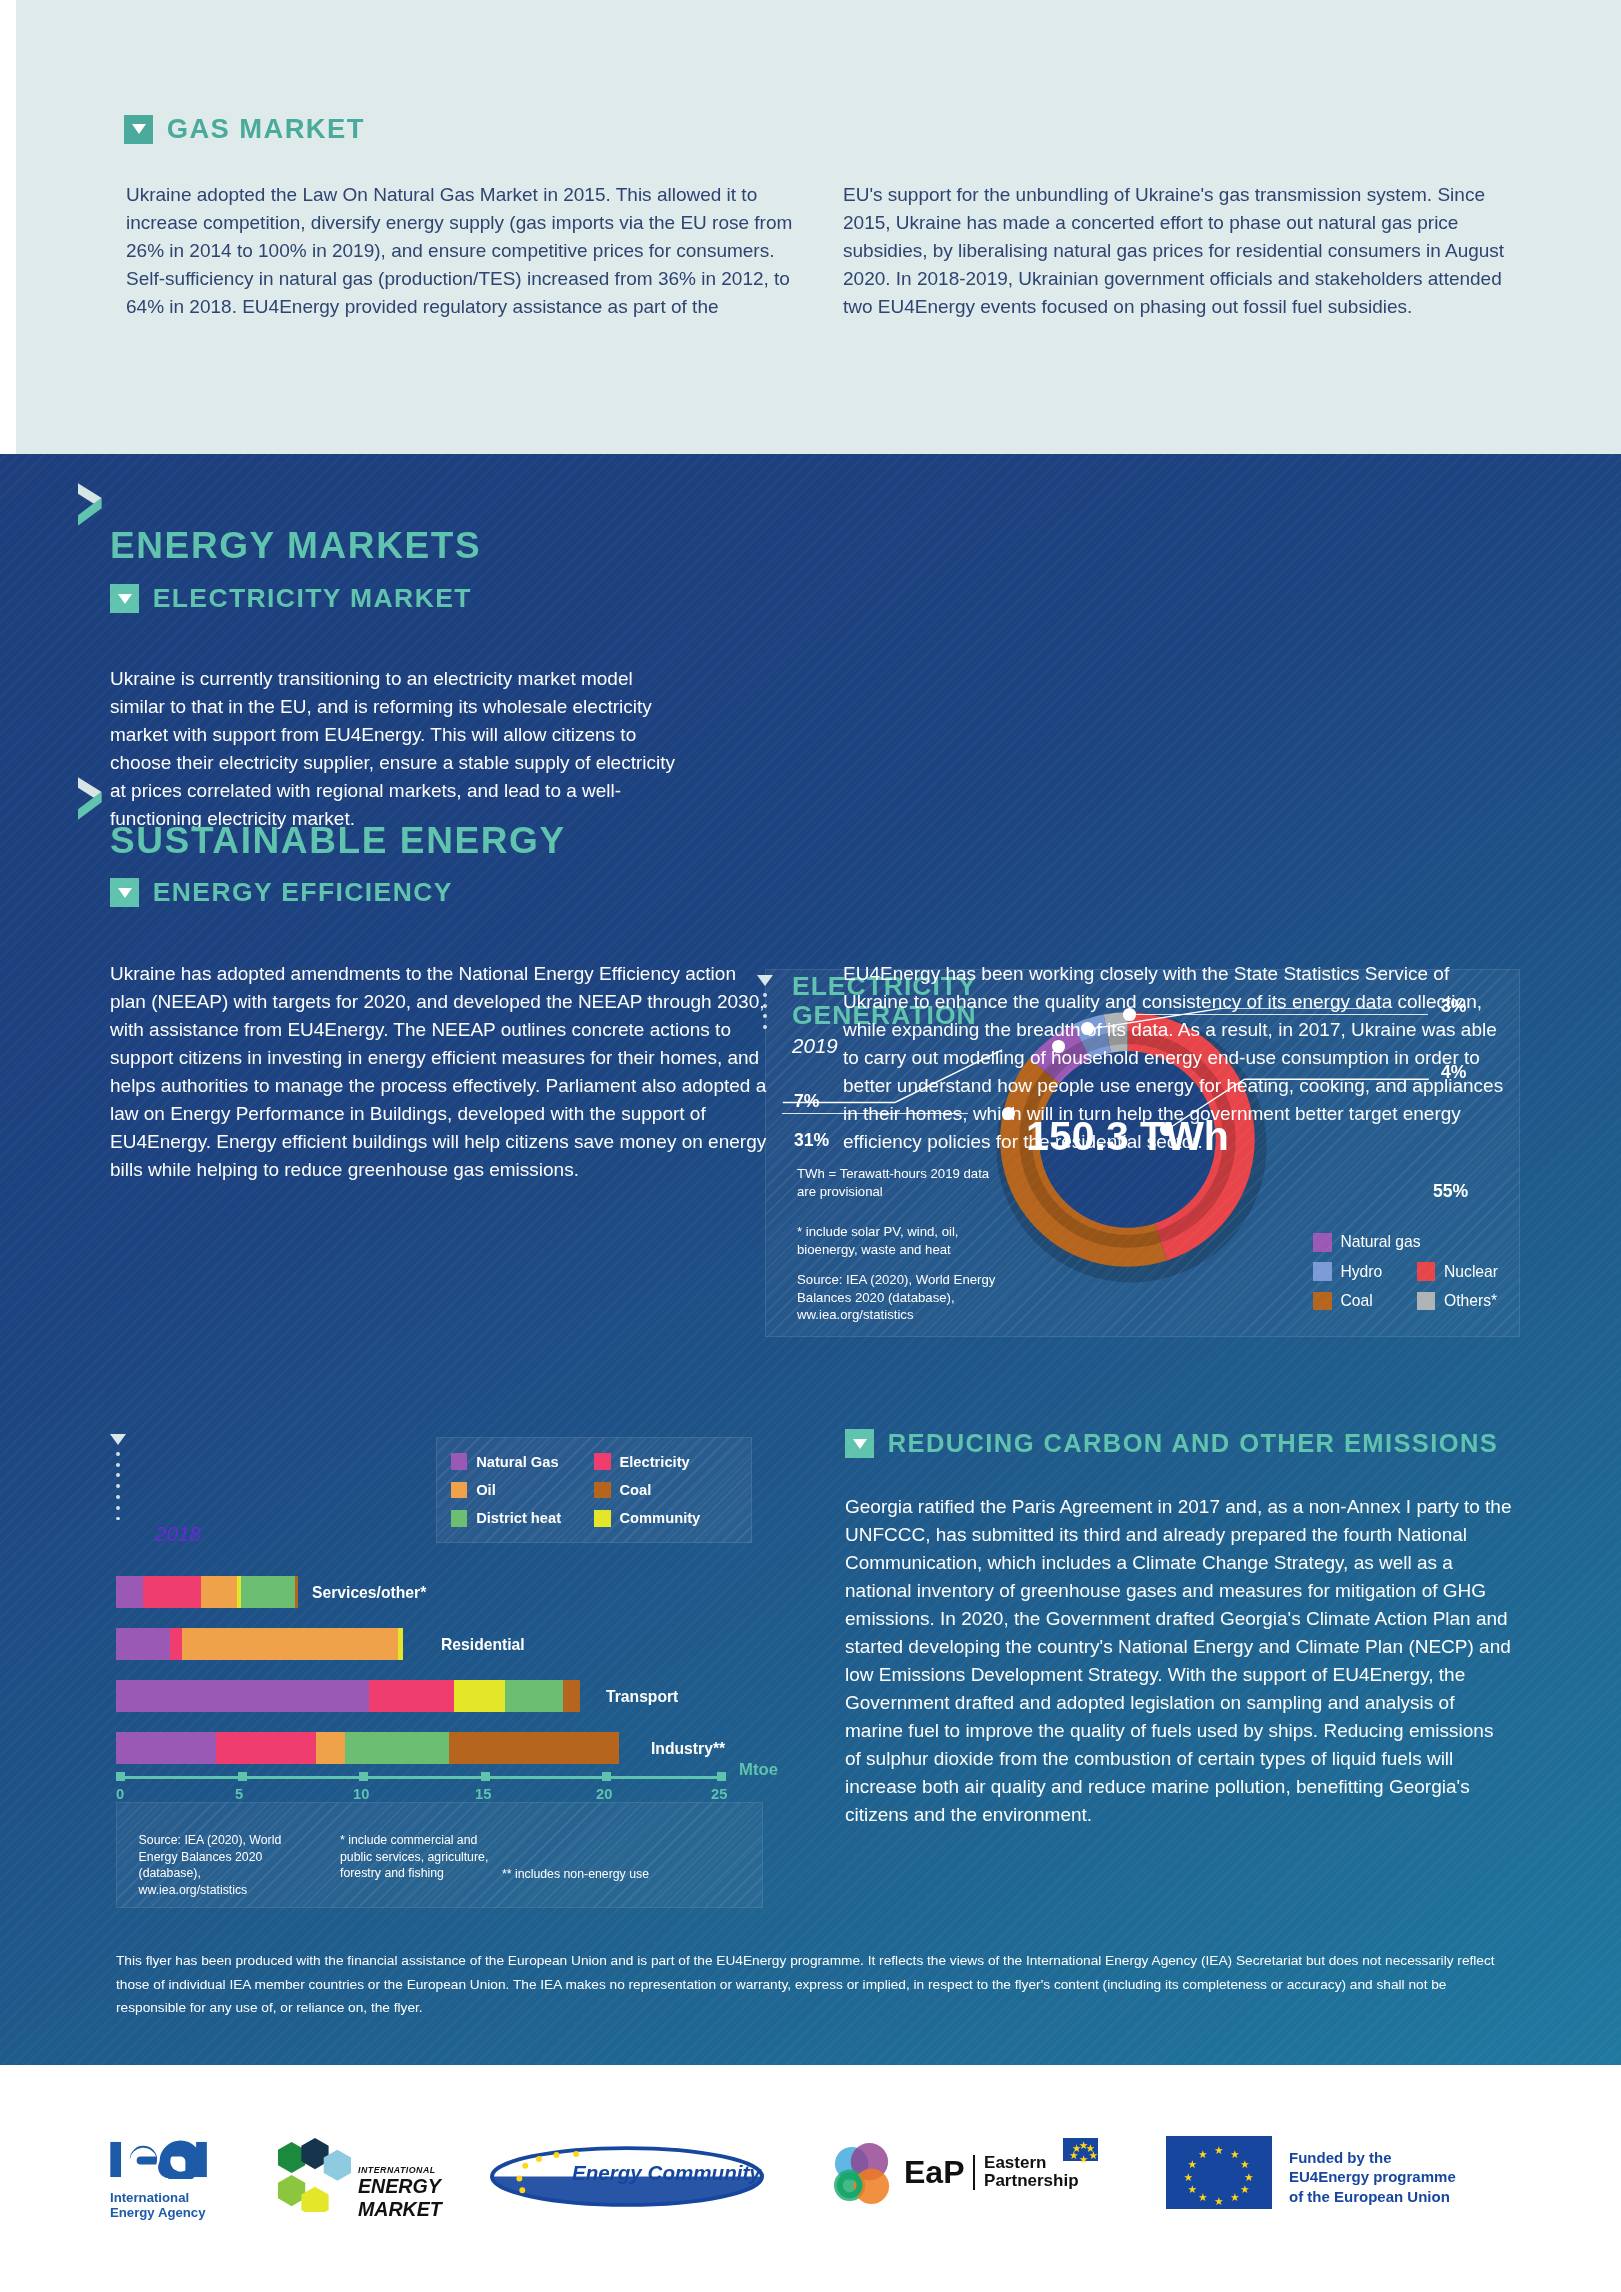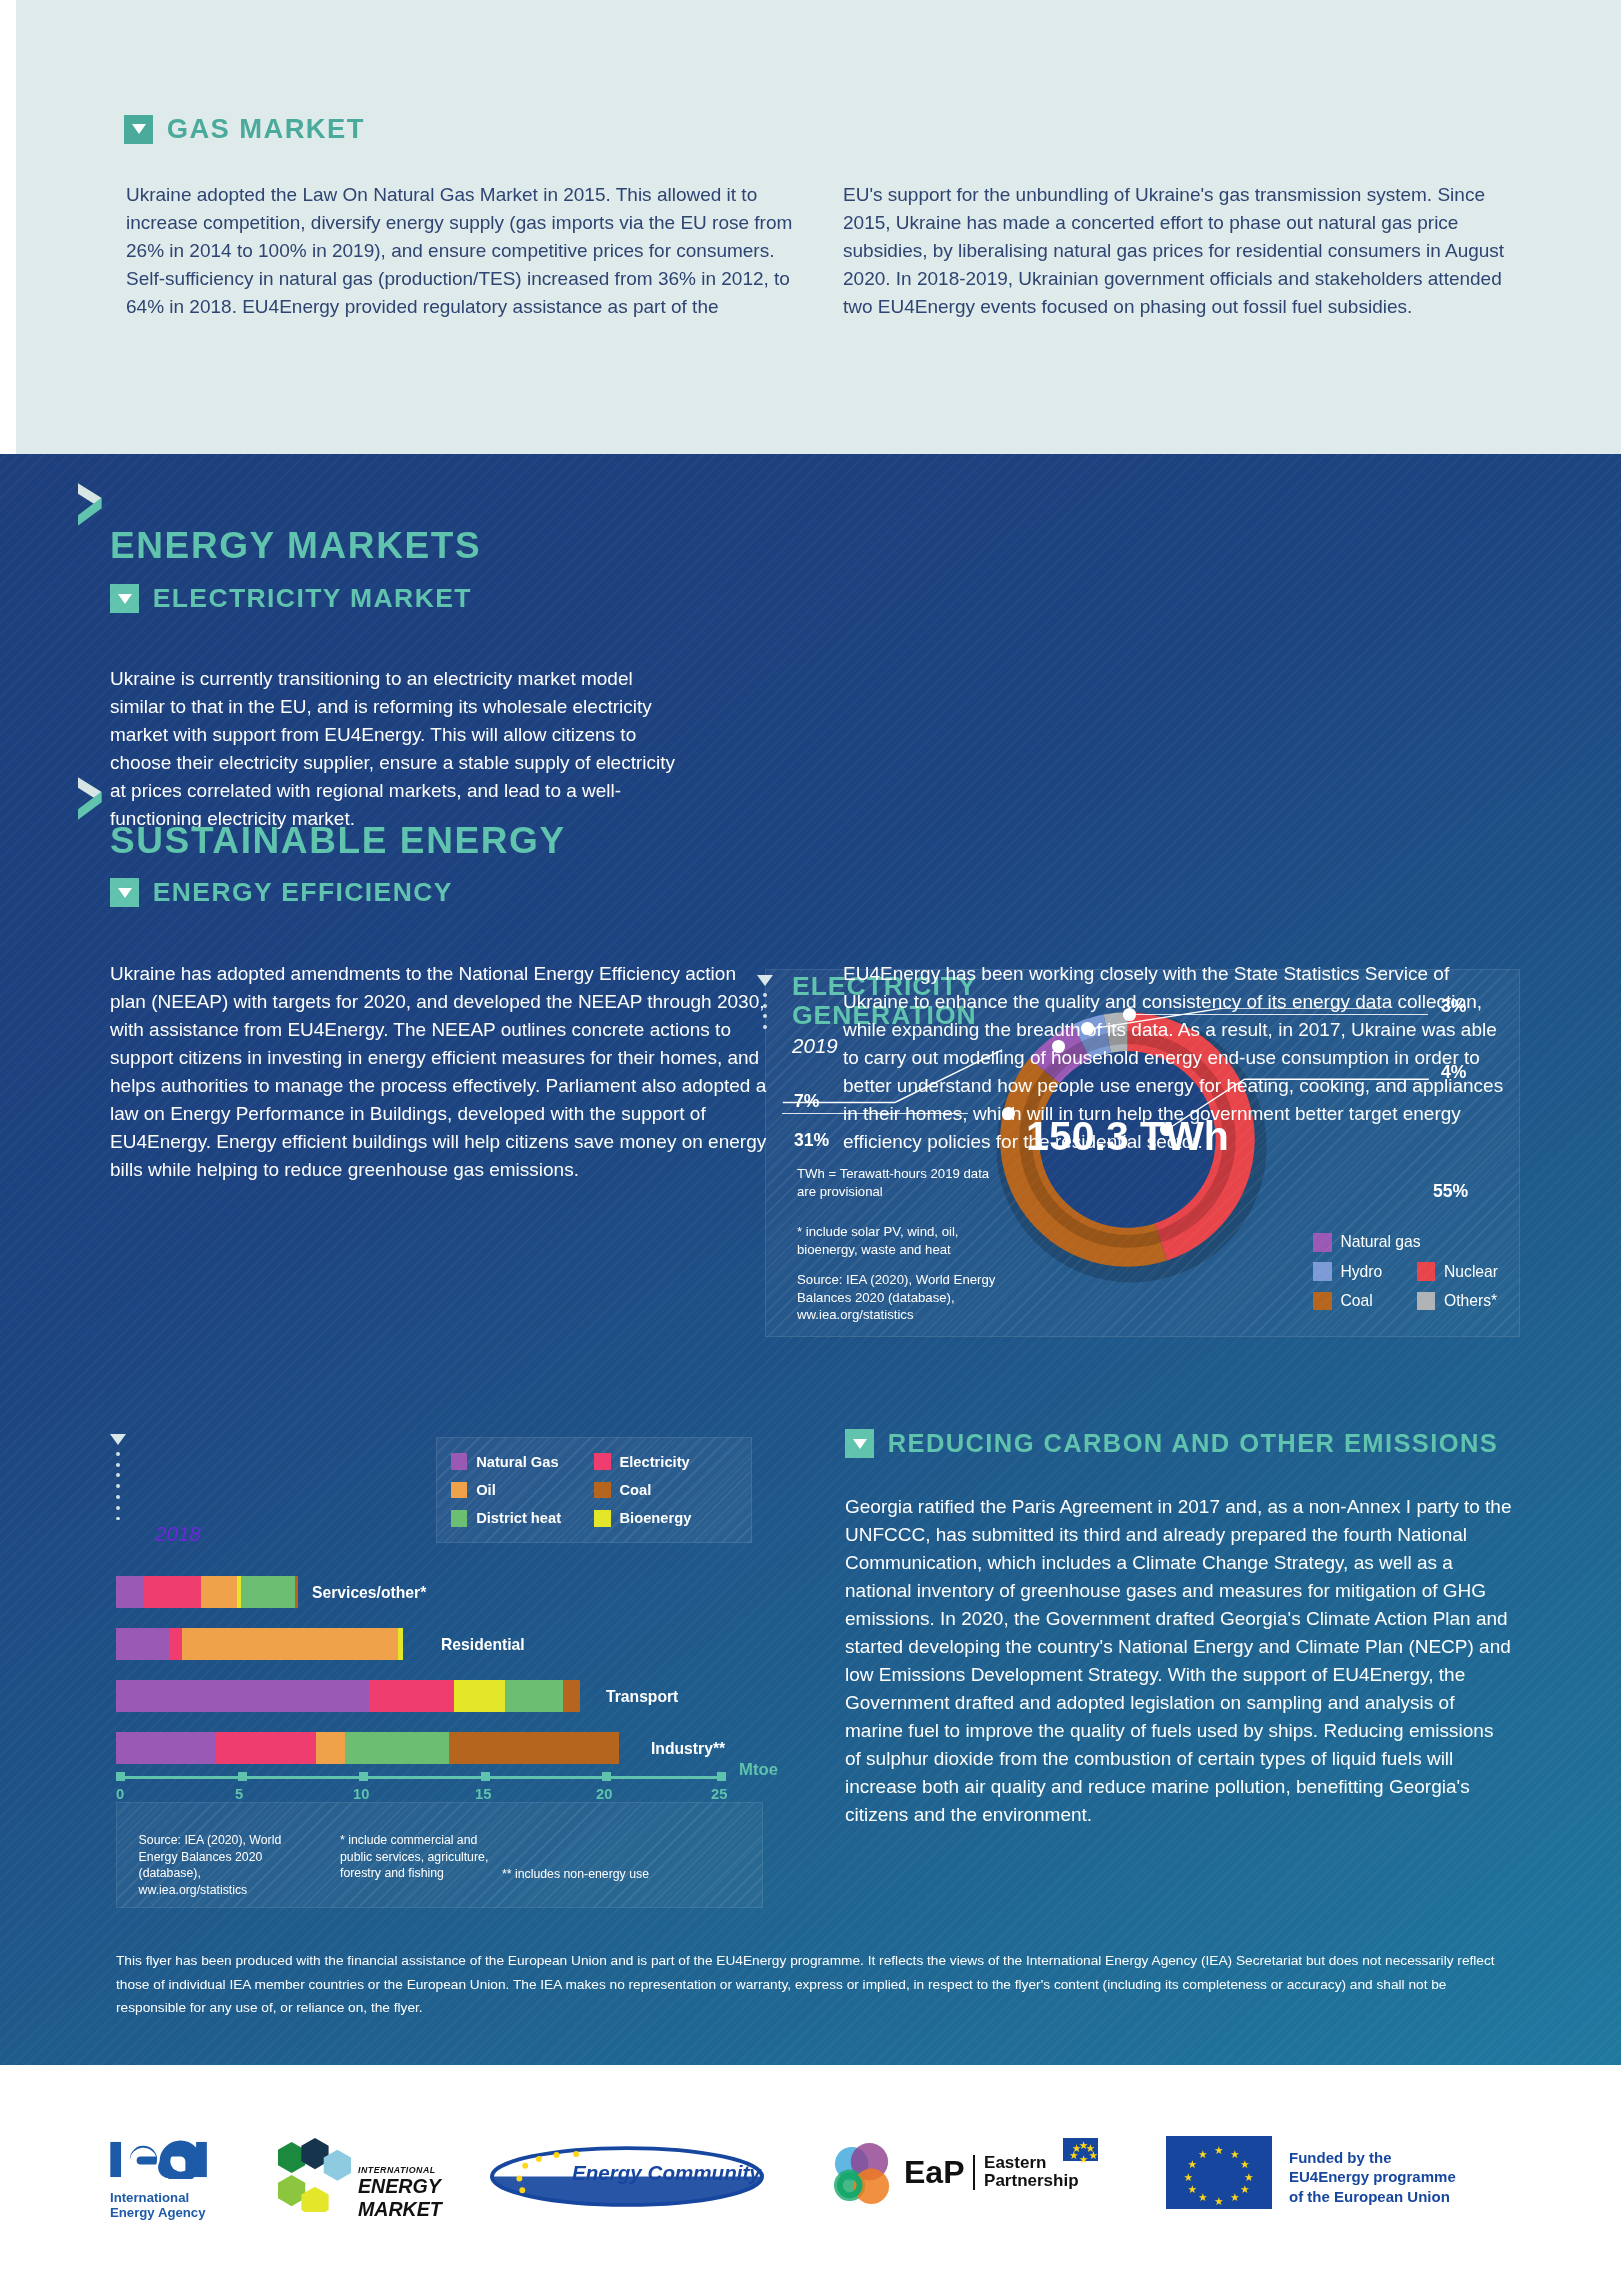--- a/index.html
+++ b/index.html
@@ -379,21 +379,21 @@
     <div class="leg-item">
       <span class="sw" style="background:#b5651d;"></span>
       <span class="lb">Coal</span>
     </div>
     <div class="leg-item">
       <span class="sw" style="background:#6cbe72;"></span>
       <span class="lb">District heat</span>
     </div>
     <div class="leg-item">
       <span class="sw" style="background:#e4e62a;"></span>
-      <span class="lb">Bioenergy</span>
+      <span class="lb">Community</span>
     </div>
   </div>
 
   <div class="bars">
 
     <div class="bar-row" style="top:0px;">
       <span class="bar-seg" style="width:27px; background:#9b59b6;"></span>
       <span class="bar-seg" style="width:58px; background:#ee3d6e;"></span>
       <span class="bar-seg" style="width:36px; background:#f0a24b;"></span>
       <span class="bar-seg" style="width:3.6px;  background:#e4e62a;"></span>

